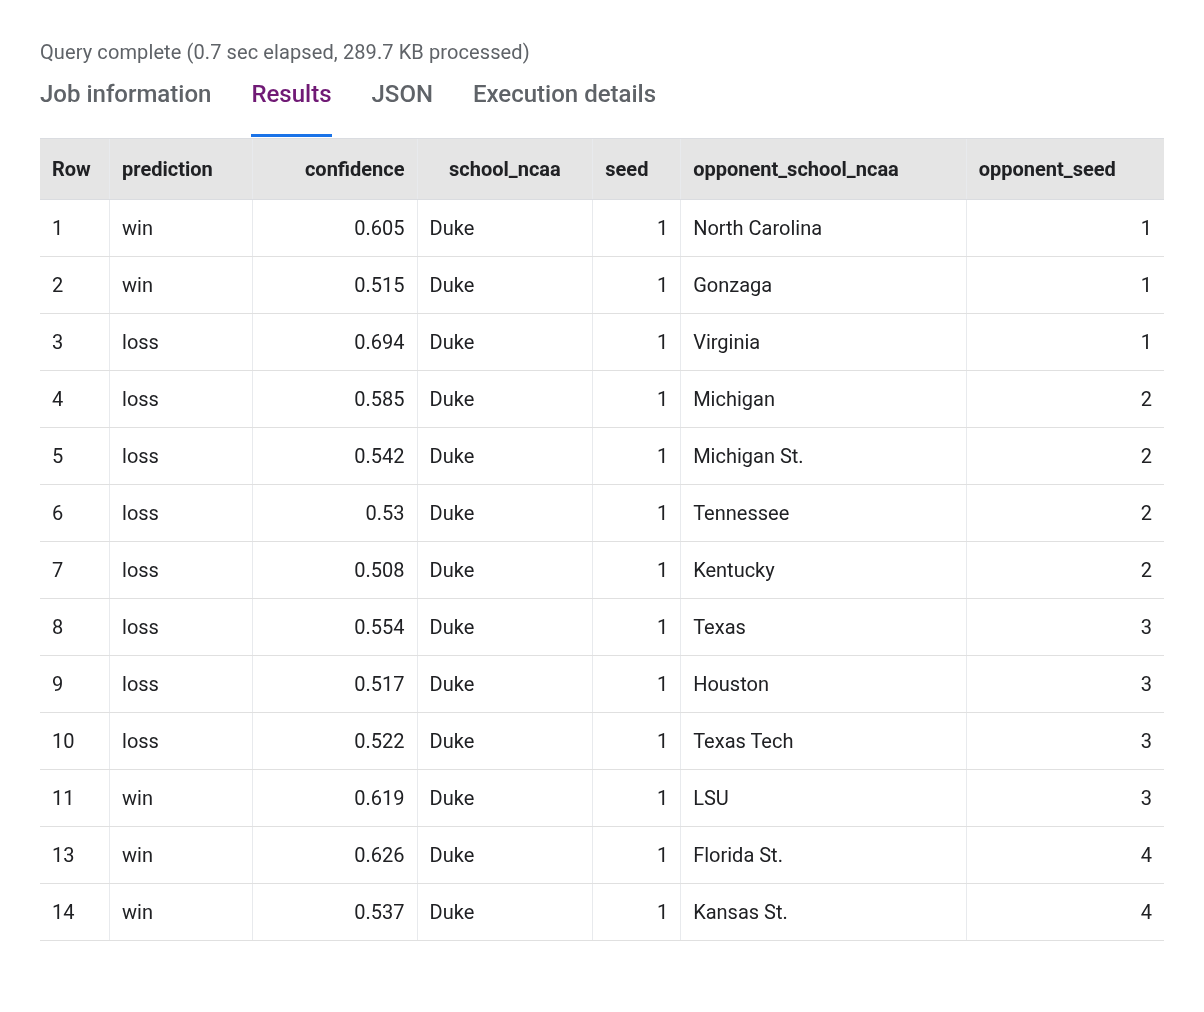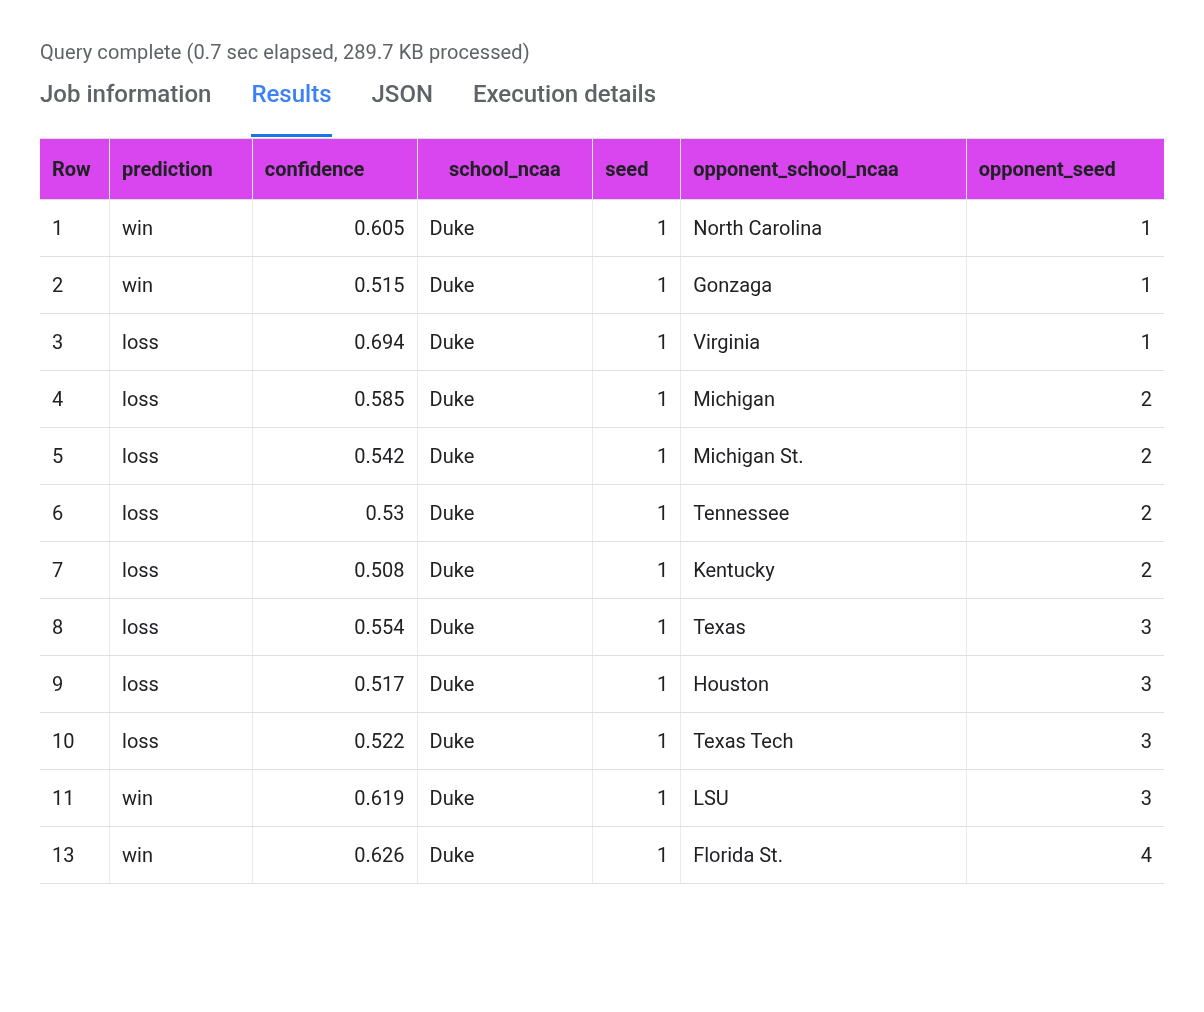--- a/index.html
+++ b/index.html
@@ -28,39 +28,39 @@
     }
     .tab {
       padding: 0 0 26px 0;
       color: #5f6368;
       font-size: 24px;
       cursor: pointer;
       border-bottom: 3px solid transparent;
       font-weight: 500;
     }
     .tab.active {
-      color: #3b82f6;
+      color: #701a75;
       border-bottom-color: #1a73e8;
     }
     .table-wrap {
       border-top: 1px solid #dadce0;
       margin-top: 0;
     }
     table {
       border-collapse: collapse;
       width: 100%;
       table-layout: auto;
     }
     thead th {
       text-align: left;
       font-weight: 700;
       font-size: 20px;
       color: #202124;
       padding: 18px 12px;
-      background: #d946ef;
+      background: #e5e5e5;
       border-bottom: 1px solid #dadce0;
       border-right: 1px solid #e8eaed;
       white-space: nowrap;
     }
     thead th:last-child {
       border-right: none;
     }
     tbody td {
       padding: 16px 12px;
       border-bottom: 1px solid #e0e0e0;
@@ -73,21 +73,21 @@
       border-right: none;
     }
     .num {
       text-align: right;
     }
     .left {
       text-align: left;
     }
     .col-row { width: 60px; }
     .col-pred { width: 130px; }
-    .col-conf { width: 150px; }
+    .col-conf { width: 150px; text-align: right; }
     .col-school { width: 160px; text-align: center; }
     .col-seed { width: 80px; }
     .col-opp { width: 260px; }
     .col-oseed { width: 180px; }
   </style>
 </head>
 <body>
 
 <div class="status-line">Query complete (0.7 sec elapsed, 289.7 KB processed)</div>
 
@@ -213,15 +213,24 @@
         </tr>
         <tr>
           <td class="left">13</td>
           <td class="left">win</td>
           <td class="num">0.626</td>
           <td class="left">Duke</td>
           <td class="num">1</td>
           <td class="left">Florida St.</td>
           <td class="num">4</td>
         </tr>
+        <tr>
+          <td class="left">14</td>
+          <td class="left">win</td>
+          <td class="num">0.537</td>
+          <td class="left">Duke</td>
+          <td class="num">1</td>
+          <td class="left">Kansas St.</td>
+          <td class="num">4</td>
+        </tr>
       </tbody>
   </table>
 </div>
 
 </body></html>

